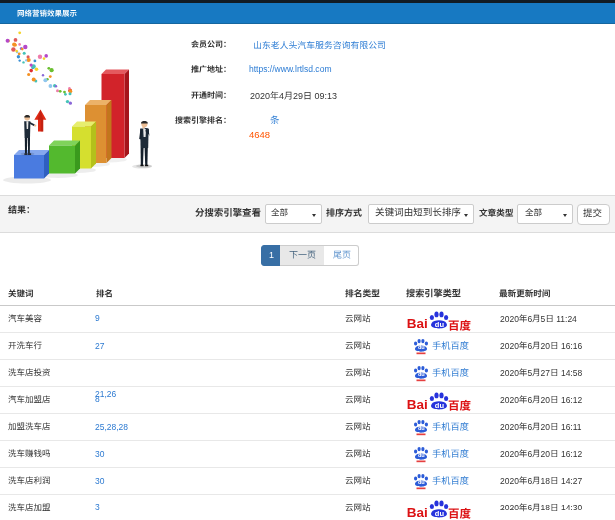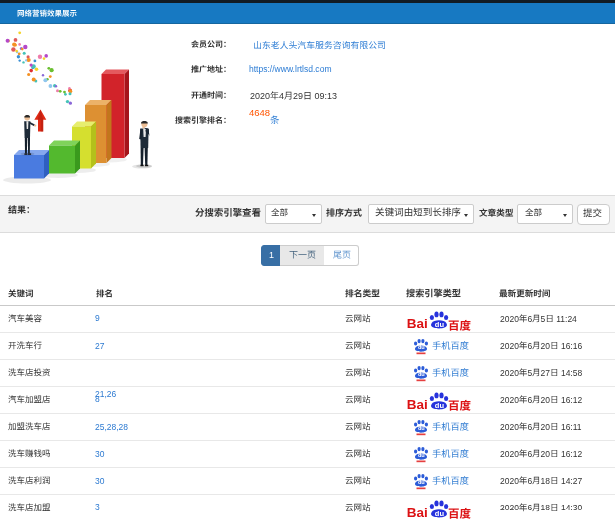--- a/index.html
+++ b/index.html
@@ -180,21 +180,21 @@
     </svg></div>
 <div class="ar" style="left:250px;top:90.6px"><svg width="87.1" height="11.2" viewBox="0 0 87.1 11.2" style="overflow:visible">
       <text x="0" y="7.9" font-family="Liberation Sans, sans-serif" font-size="9" fill="#333" xml:space="preserve">2020</text>
       <use href="#g42" fill="#333" transform="translate(20 7.9) scale(0.09)"></use>
       <text x="29" y="7.9" font-family="Liberation Sans, sans-serif" font-size="9" fill="#333" xml:space="preserve">4</text>
       <use href="#g43" fill="#333" transform="translate(34 7.9) scale(0.09)"></use>
       <text x="43" y="7.9" font-family="Liberation Sans, sans-serif" font-size="9" fill="#333" xml:space="preserve">29</text>
       <use href="#g44" fill="#333" transform="translate(53 7.9) scale(0.09)"></use>
       <text x="62" y="7.9" font-family="Liberation Sans, sans-serif" font-size="9" fill="#333" xml:space="preserve"> 09:13</text>
     </svg></div>
-<div class="ar" style="left:248.5px;top:108px"><svg width="21.1" height="11.9" viewBox="0 0 21.1 11.9" style="overflow:visible">
+<div class="ar" style="left:248.5px;top:130px"><svg width="21.1" height="11.9" viewBox="0 0 21.1 11.9" style="overflow:visible">
       <text x="0" y="8.4" font-family="Liberation Sans, sans-serif" font-size="9.5" fill="#ff5502" xml:space="preserve">4648</text>
     </svg></div>
 <div class="ar" style="left:270px;top:115.1px"><svg width="9.5" height="11.9" viewBox="0 0 9.5 11.9" style="overflow:visible">
       <use href="#g45" fill="#2c7cd4" transform="translate(0 8.4) scale(0.095)"></use>
     </svg></div>
 <div class="abs" style="left:0;top:195px;width:615px;height:38px;background:#f4f4f4;border-top:1px solid #dcdcdc;border-bottom:1px solid #dcdcdc"></div>
 <div class="ar" style="left:8px;top:205.4px"><svg width="27" height="11.2" viewBox="0 0 27 11.2" style="overflow:visible">
       <use href="#g46" fill="#333" transform="translate(0 7.9) scale(0.09)"></use>
       <use href="#g5" fill="#333" transform="translate(9 7.9) scale(0.09)"></use>
       <use href="#g12" fill="#333" transform="translate(18 7.9) scale(0.09)"></use>

